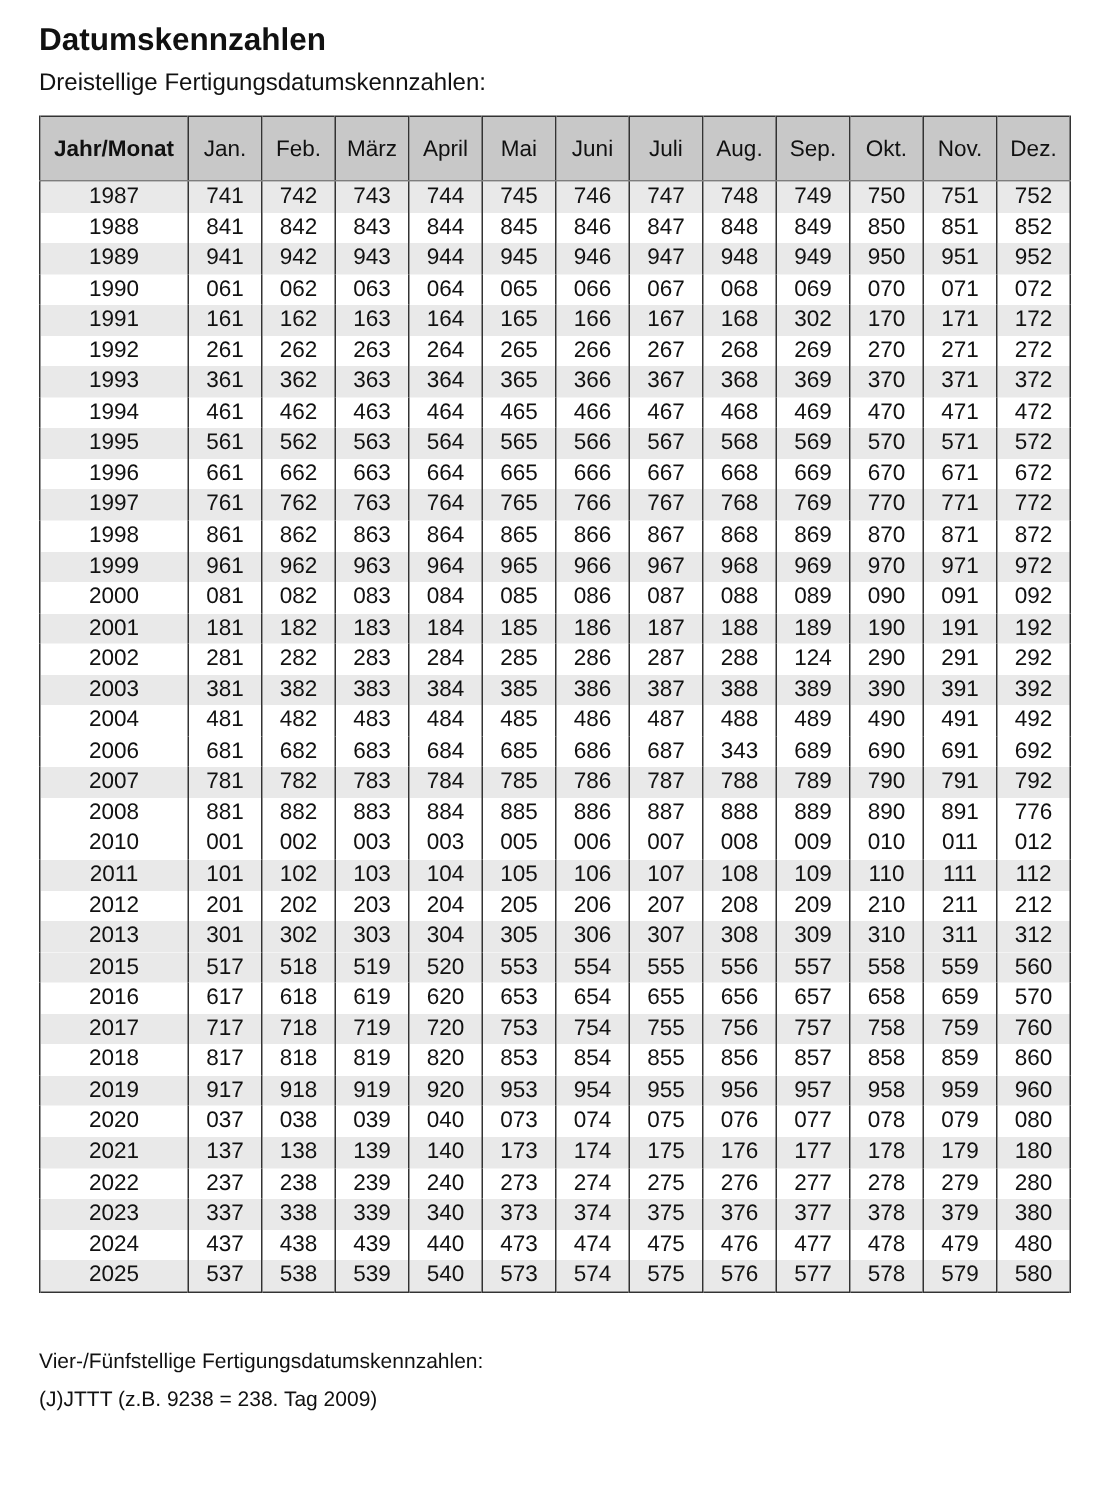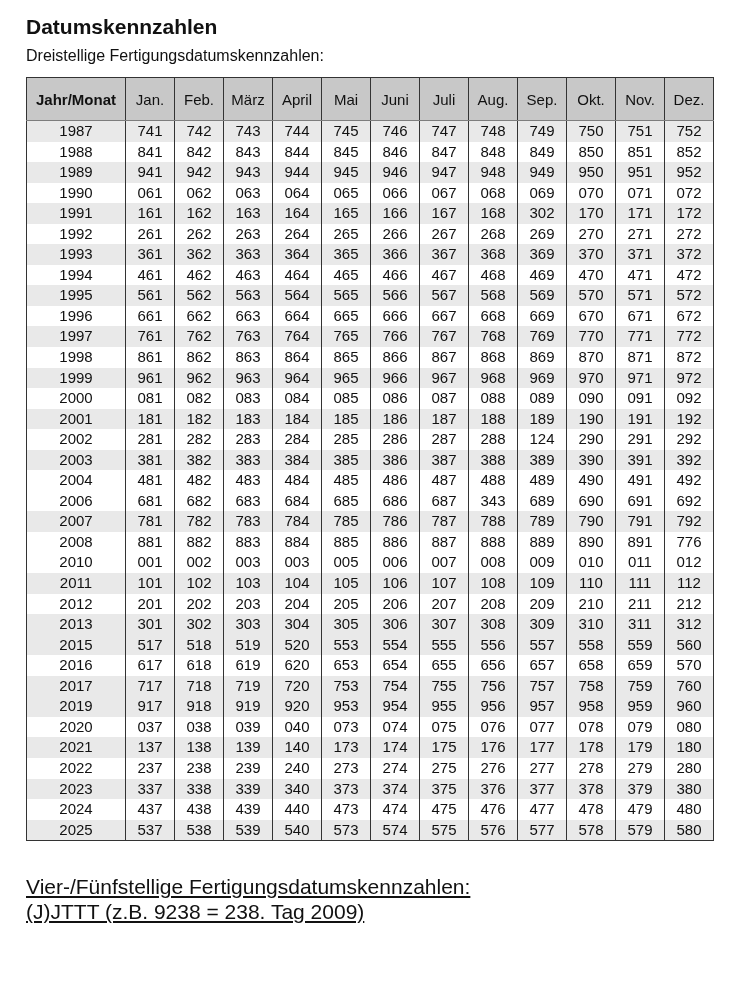--- a/index.html
+++ b/index.html
@@ -55,23 +55,22 @@
     height: 20.55px;
     line-height: 20.55px;
   }
   table.datecodes tr.stripe td {
     background: #e9e9e9;
   }
   .footer {
     margin-top: 33px;
   }
   .footer div {
-    font-size: 21px;
+    font-size: 14px;
     line-height: 25px;
-    text-decoration: underline;
   }
 </style>
 </head>
 <body>
 
 <div class="page">
   <h1 class="title">Datumskennzahlen</h1>
   <div class="subtitle">Dreistellige Fertigungsdatumskennzahlen:</div>
 
   <table class="datecodes">
@@ -521,20 +520,35 @@
           <td>720</td>
           <td>753</td>
           <td>754</td>
           <td>755</td>
           <td>756</td>
           <td>757</td>
           <td>758</td>
           <td>759</td>
           <td>760</td>
         </tr>
+        <tr>
+          <td>2018</td>
+          <td>817</td>
+          <td>818</td>
+          <td>819</td>
+          <td>820</td>
+          <td>853</td>
+          <td>854</td>
+          <td>855</td>
+          <td>856</td>
+          <td>857</td>
+          <td>858</td>
+          <td>859</td>
+          <td>860</td>
+        </tr>
         <tr class="stripe">
           <td>2019</td>
           <td>917</td>
           <td>918</td>
           <td>919</td>
           <td>920</td>
           <td>953</td>
           <td>954</td>
           <td>955</td>
           <td>956</td>

